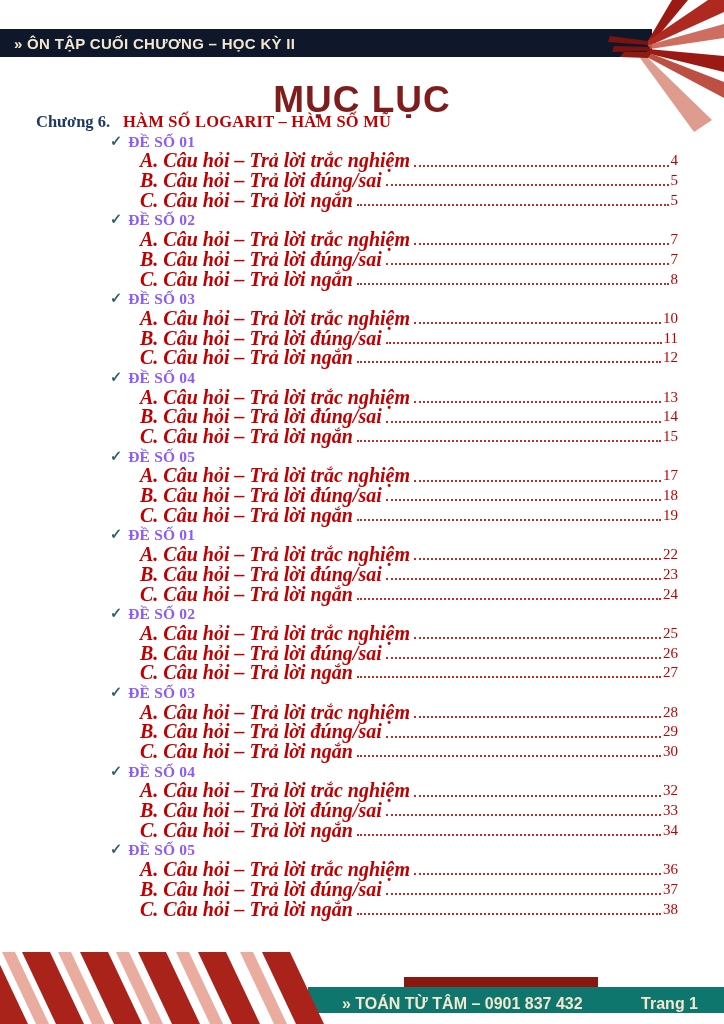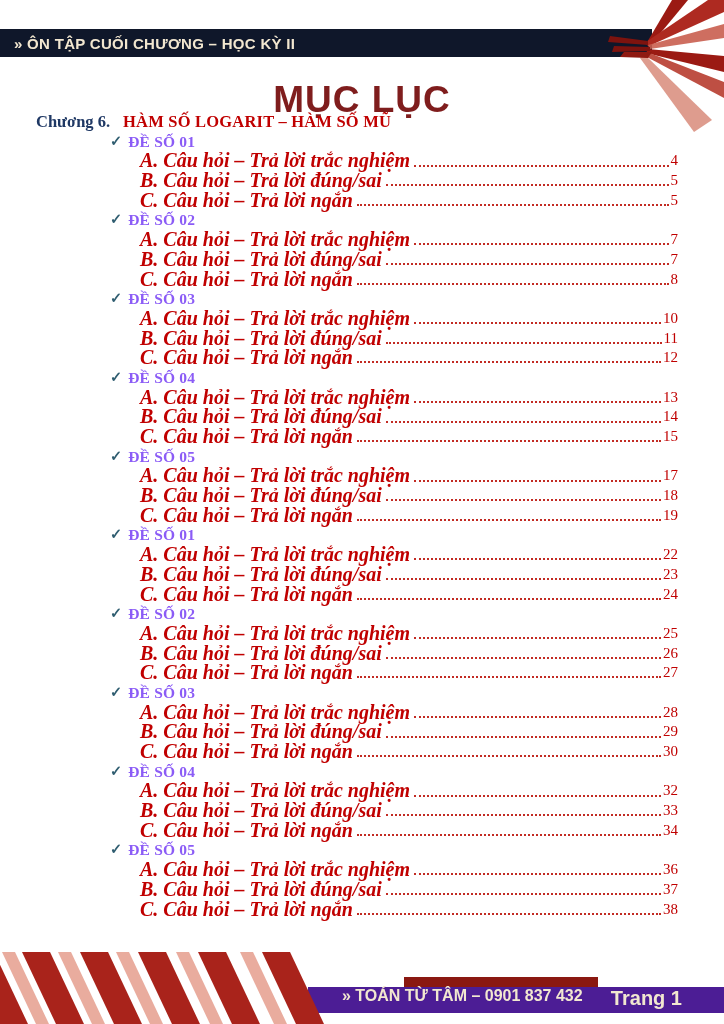--- a/index.html
+++ b/index.html
@@ -40,26 +40,26 @@
   .row.item{padding-left:104px;}
   .row.item .item-label{color:#C00000;font-weight:bold;font-style:italic;font-size:20px;}
   .row.item .leader{
     flex:1;align-self:flex-end;margin:0 2px 4.5px 4px;
     border-bottom:2.2px dotted #C22B23;min-width:20px;
   }
   .row.item .page{color:#C00000;font-size:15px;}
   
   .footer-notch{position:absolute;left:404px;top:977px;width:194px;height:12px;background:#8A1811;}
   .footer-bar{
-    position:absolute;left:308px;top:987px;width:416px;height:26px;background:#4c1d95;
-    display:flex;align-items:flex-start;justify-content:space-between;
+    position:absolute;left:308px;top:987px;width:416px;height:26px;background:#0f766e;
+    display:flex;align-items:flex-end;justify-content:space-between;
     font-family:"Liberation Sans",sans-serif;color:#F2E7D0;font-weight:bold;
   }
   .footer-bar .footer-left{font-size:16px;padding-left:34px;white-space:nowrap;}
-  .footer-bar .footer-page{font-size:20px;padding-right:42px;white-space:nowrap;}
+  .footer-bar .footer-page{font-size:16px;padding-right:26px;white-space:nowrap;}
   .corner-stripes{position:absolute;left:0;top:952px;width:340px;height:72px;}
 </style>
 </head>
 <body>
 
 <div class="header-bar">
   <span class="bar-text">» ÔN TẬP CUỐI CHƯƠNG – HỌC KỲ II</span>
 </div>
 
 <svg class="corner-rays" viewBox="0 0 148 132" xmlns="http://www.w3.org/2000/svg">

